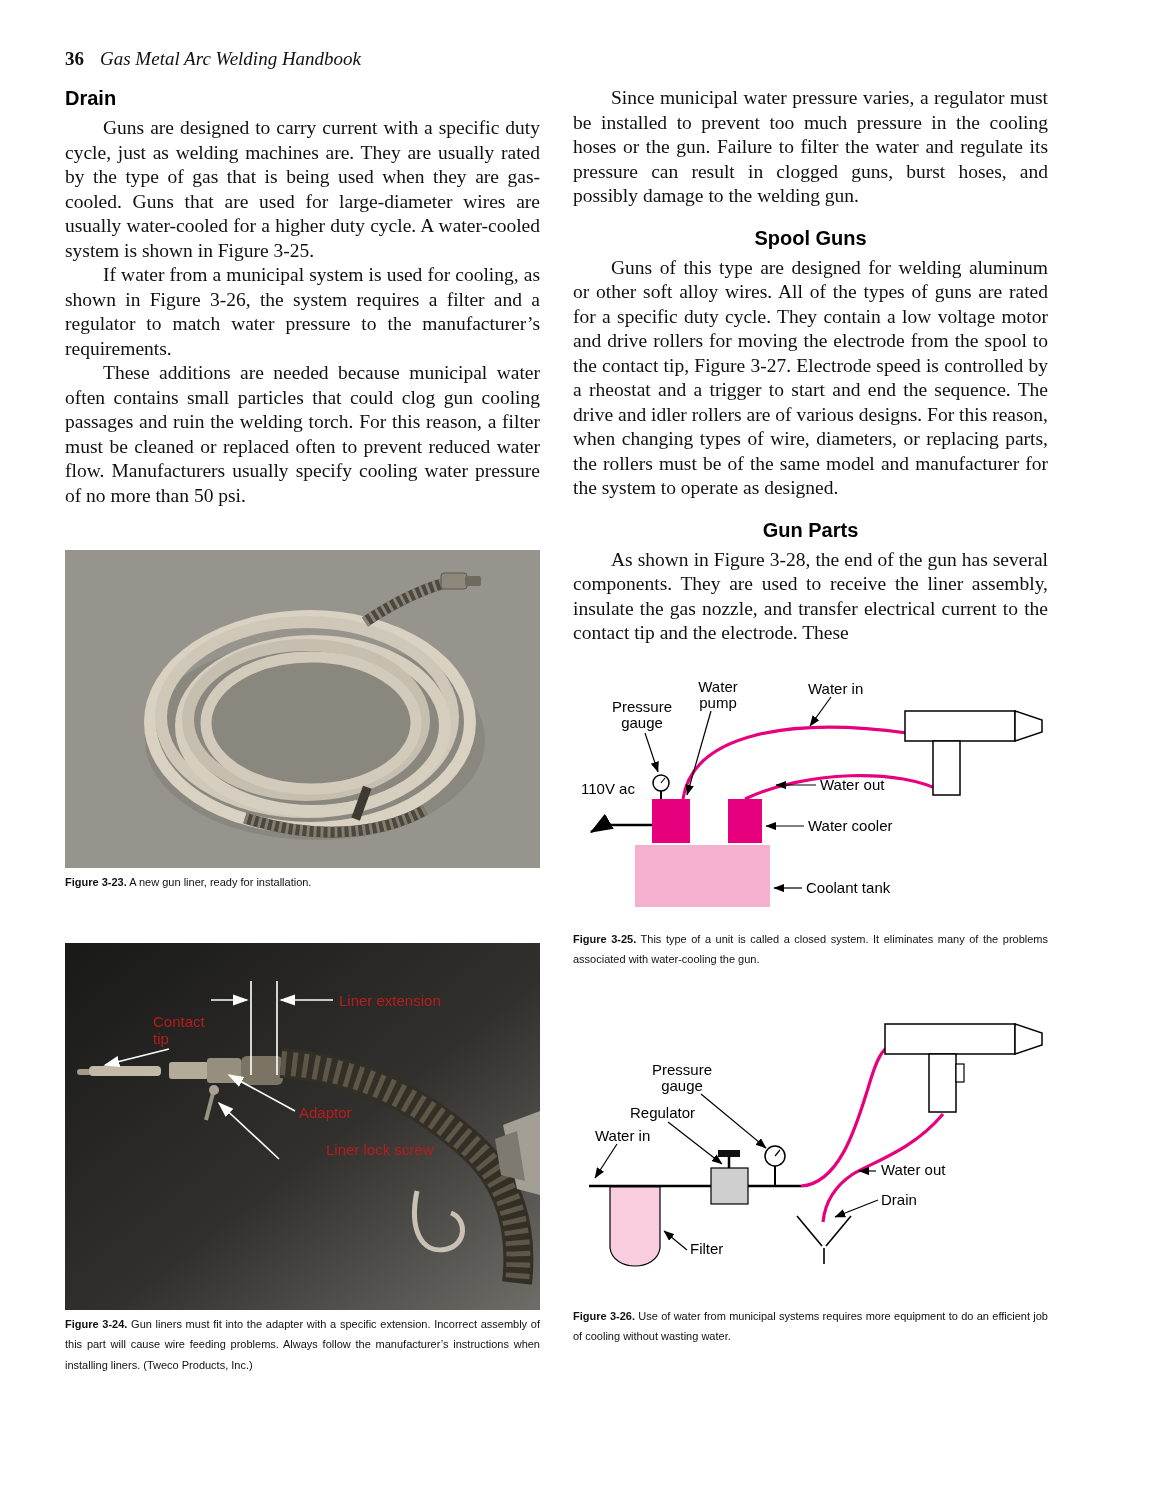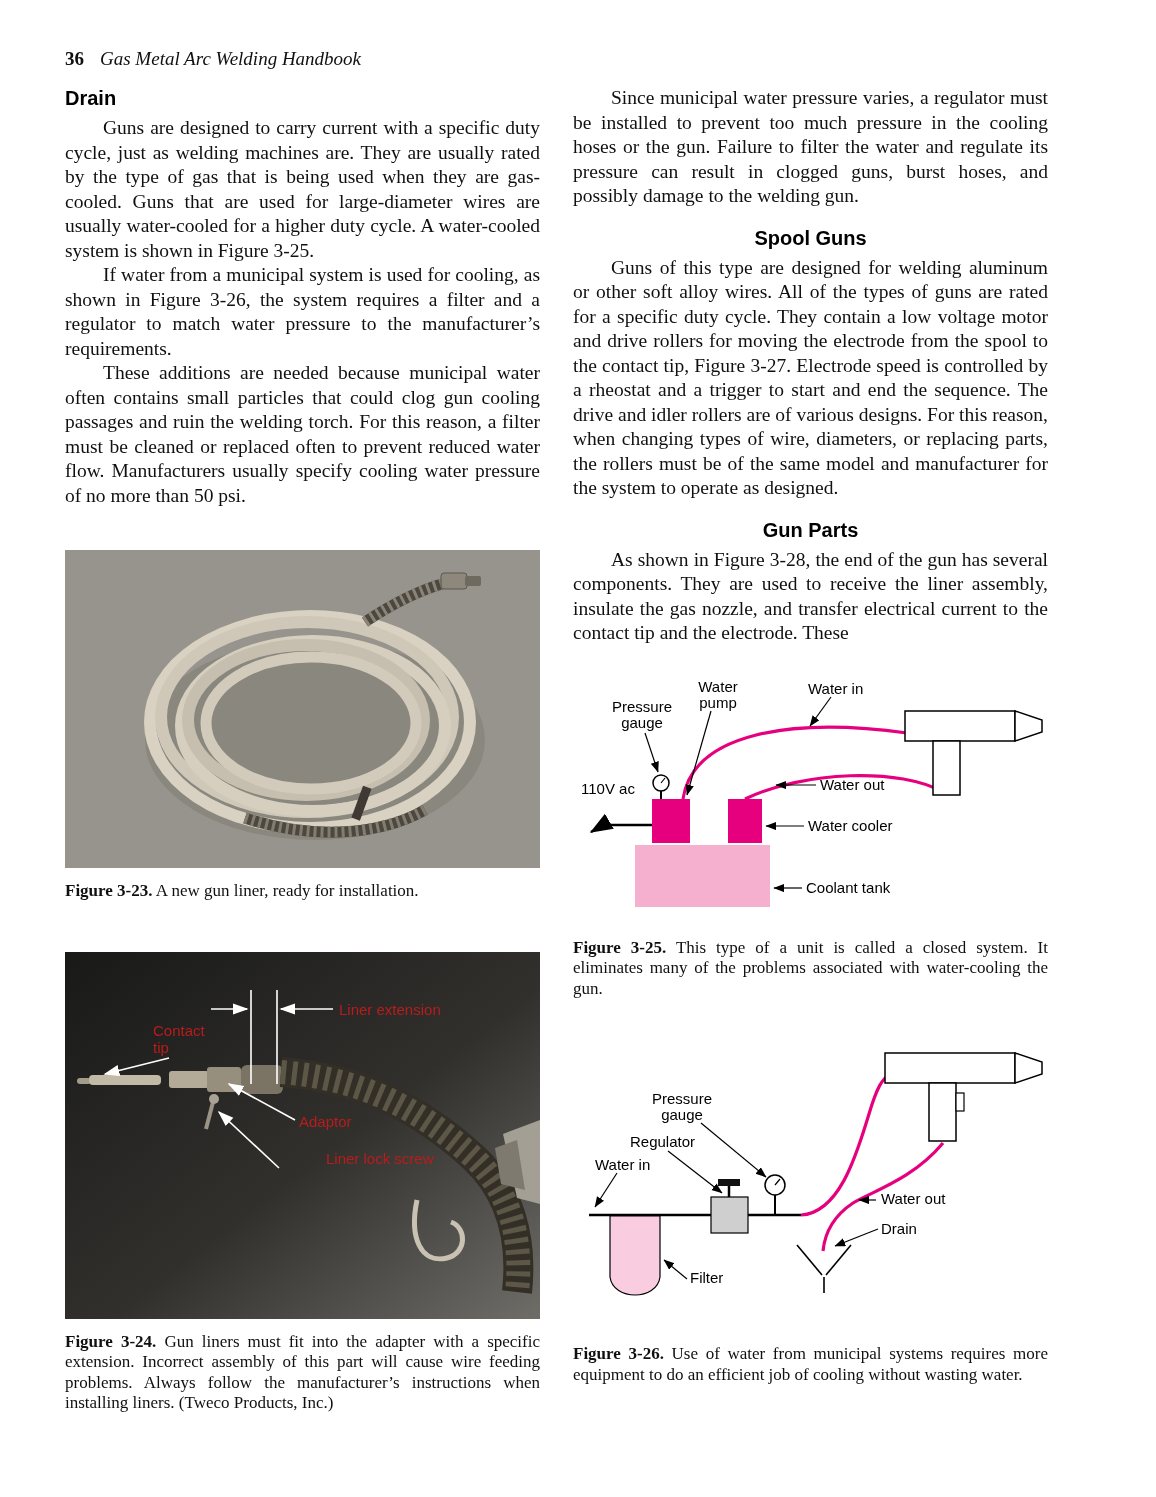--- a/index.html
+++ b/index.html
@@ -35,24 +35,24 @@
     text-align: justify; text-indent: 38px;
   }
 
   figure { margin: 0; }
   .fig23 { margin-top: 42px; }
   .fig24 { margin-top: 50px; }
   .fig25 { margin-top: 27px; }
   .fig26 { margin-top: 40px; }
 
   .caption {
-    font-family: Liberation Serif, serif;
-    font-size: 17px; line-height: 20.5px;
+    font-family: Liberation Sans, sans-serif;
+    font-size: 11px; line-height: 20.5px;
     text-align: justify;
-    margin-top: 13px;
+    margin-top: 4px;
   }
   .caption strong { font-weight: bold; }
 
   .canvas { position: relative; width: 475px; }
   .canvas svg { position: absolute; left: 0; top: 0; }
   .h318 { height: 318px; }
   .h367 { height: 367px; }
   .h252 { height: 252px; }
   .h292 { height: 292px; }
 

